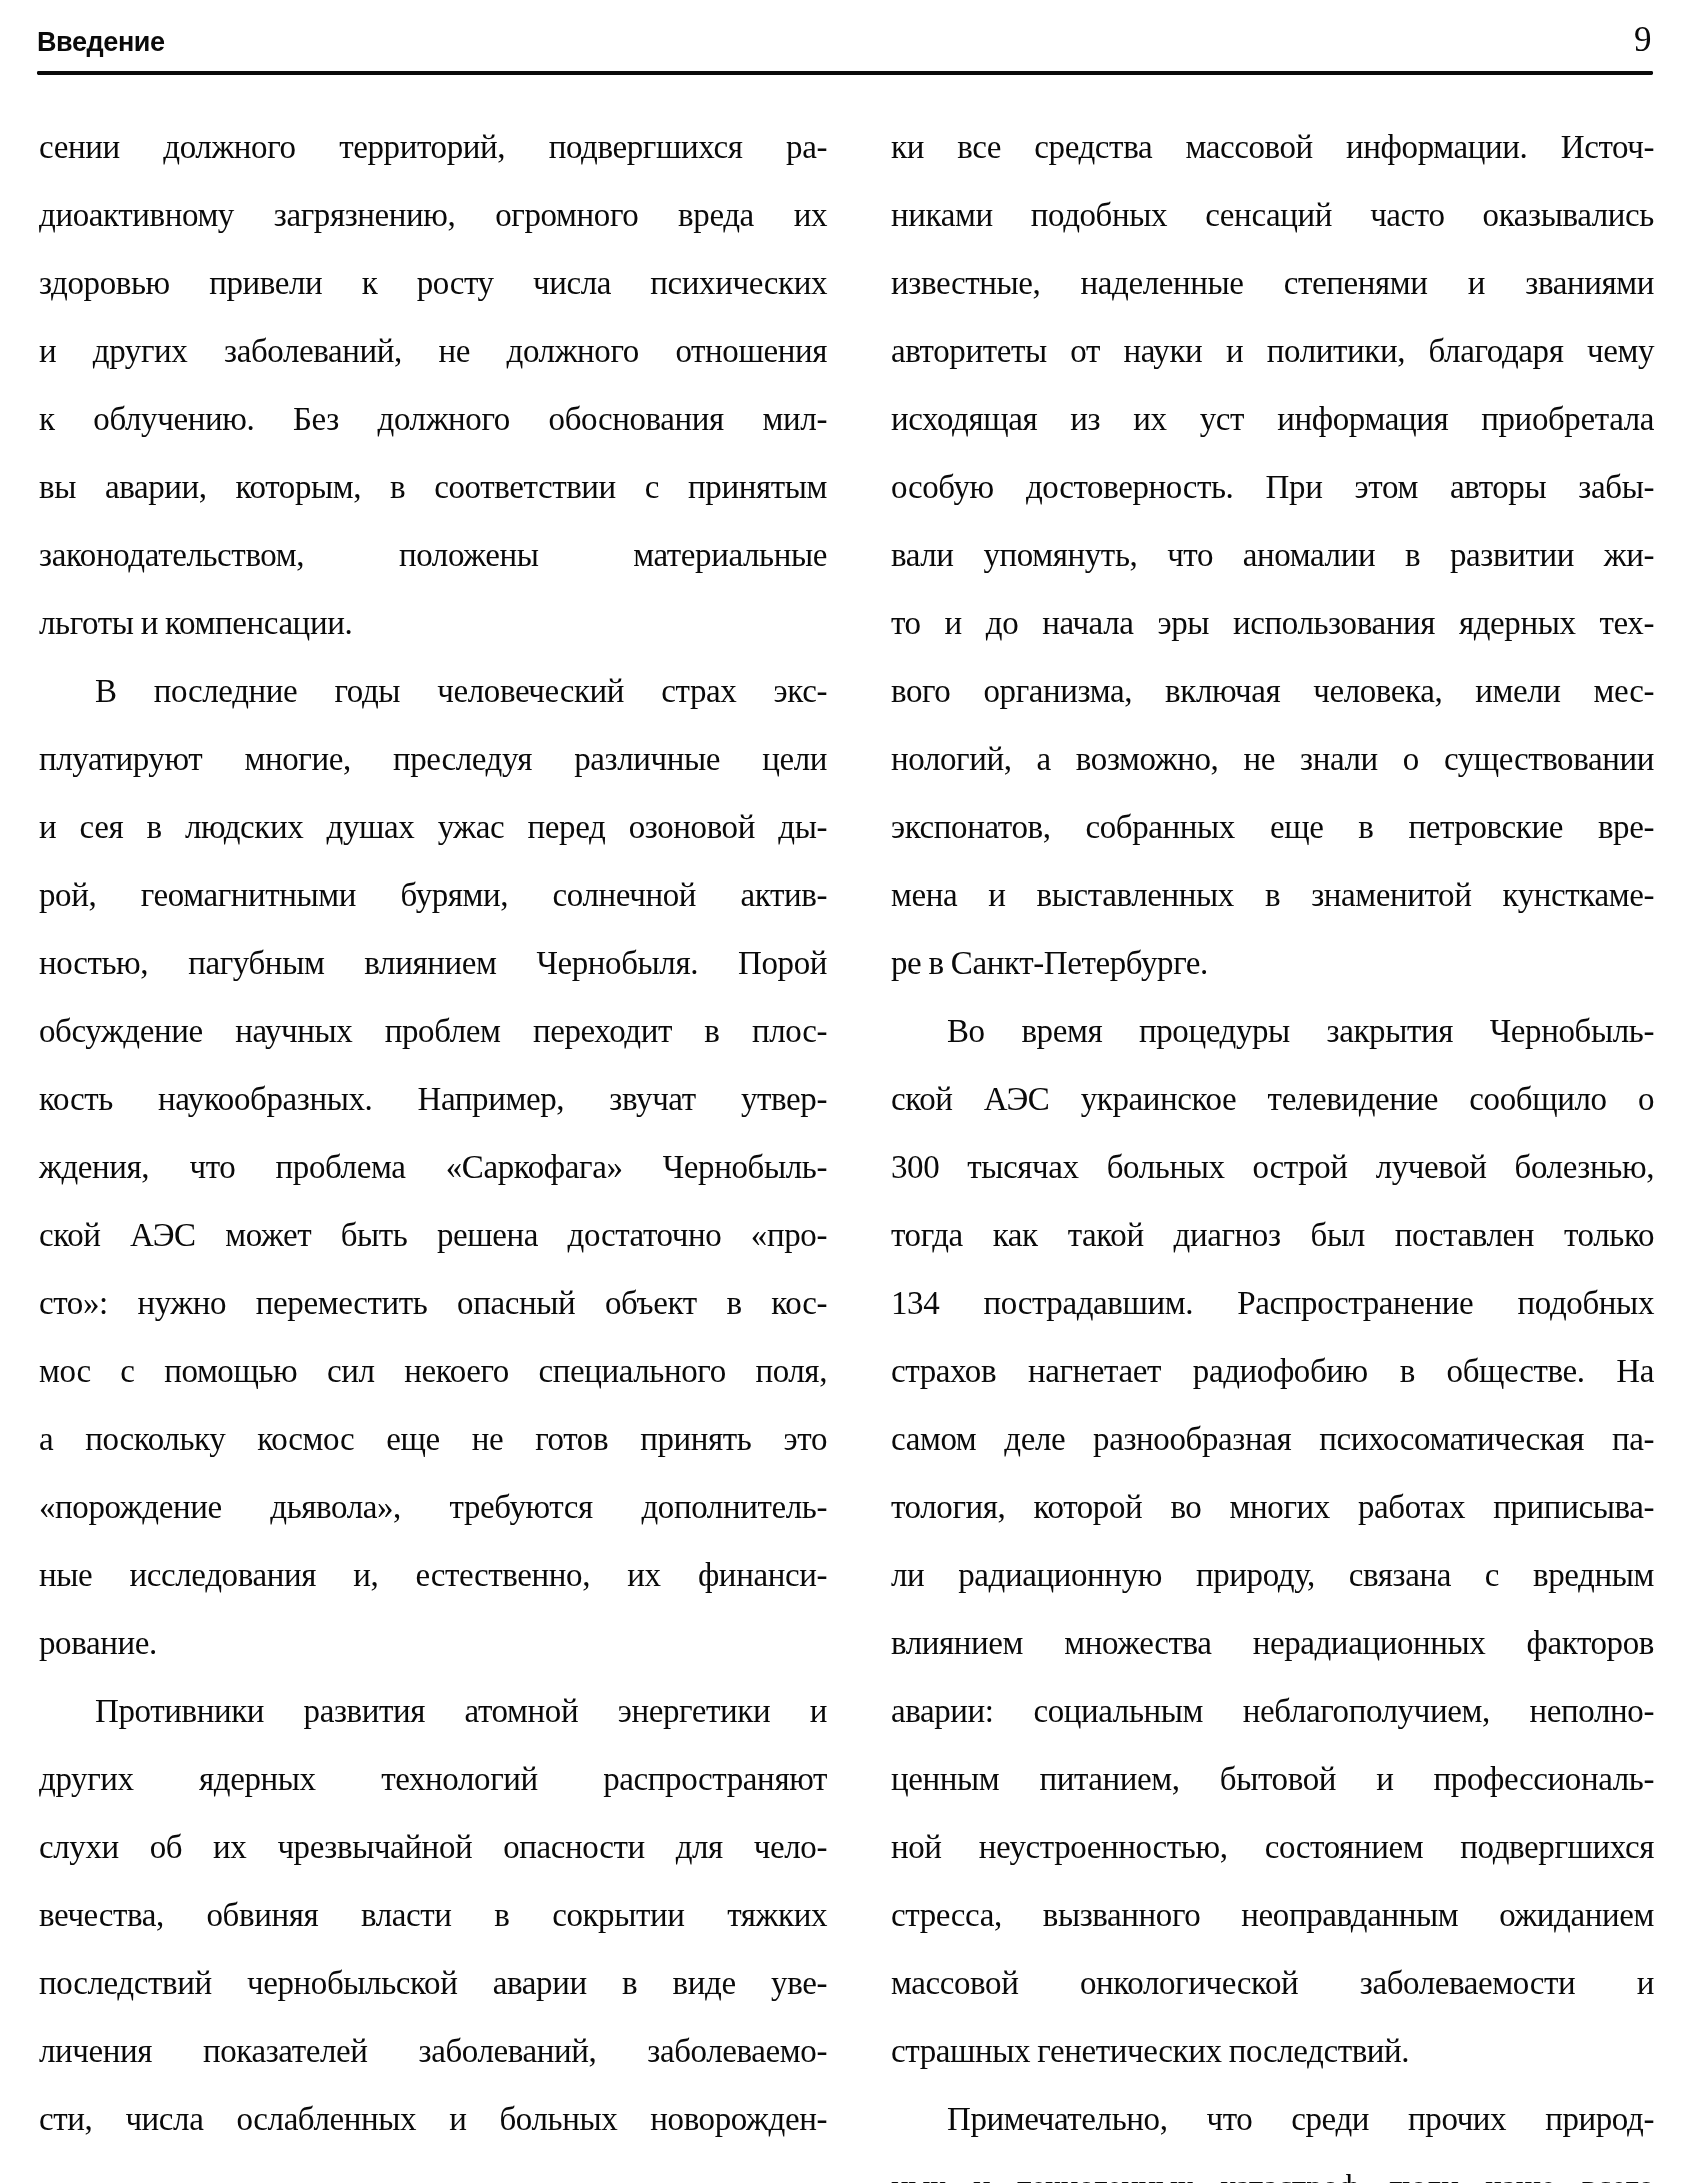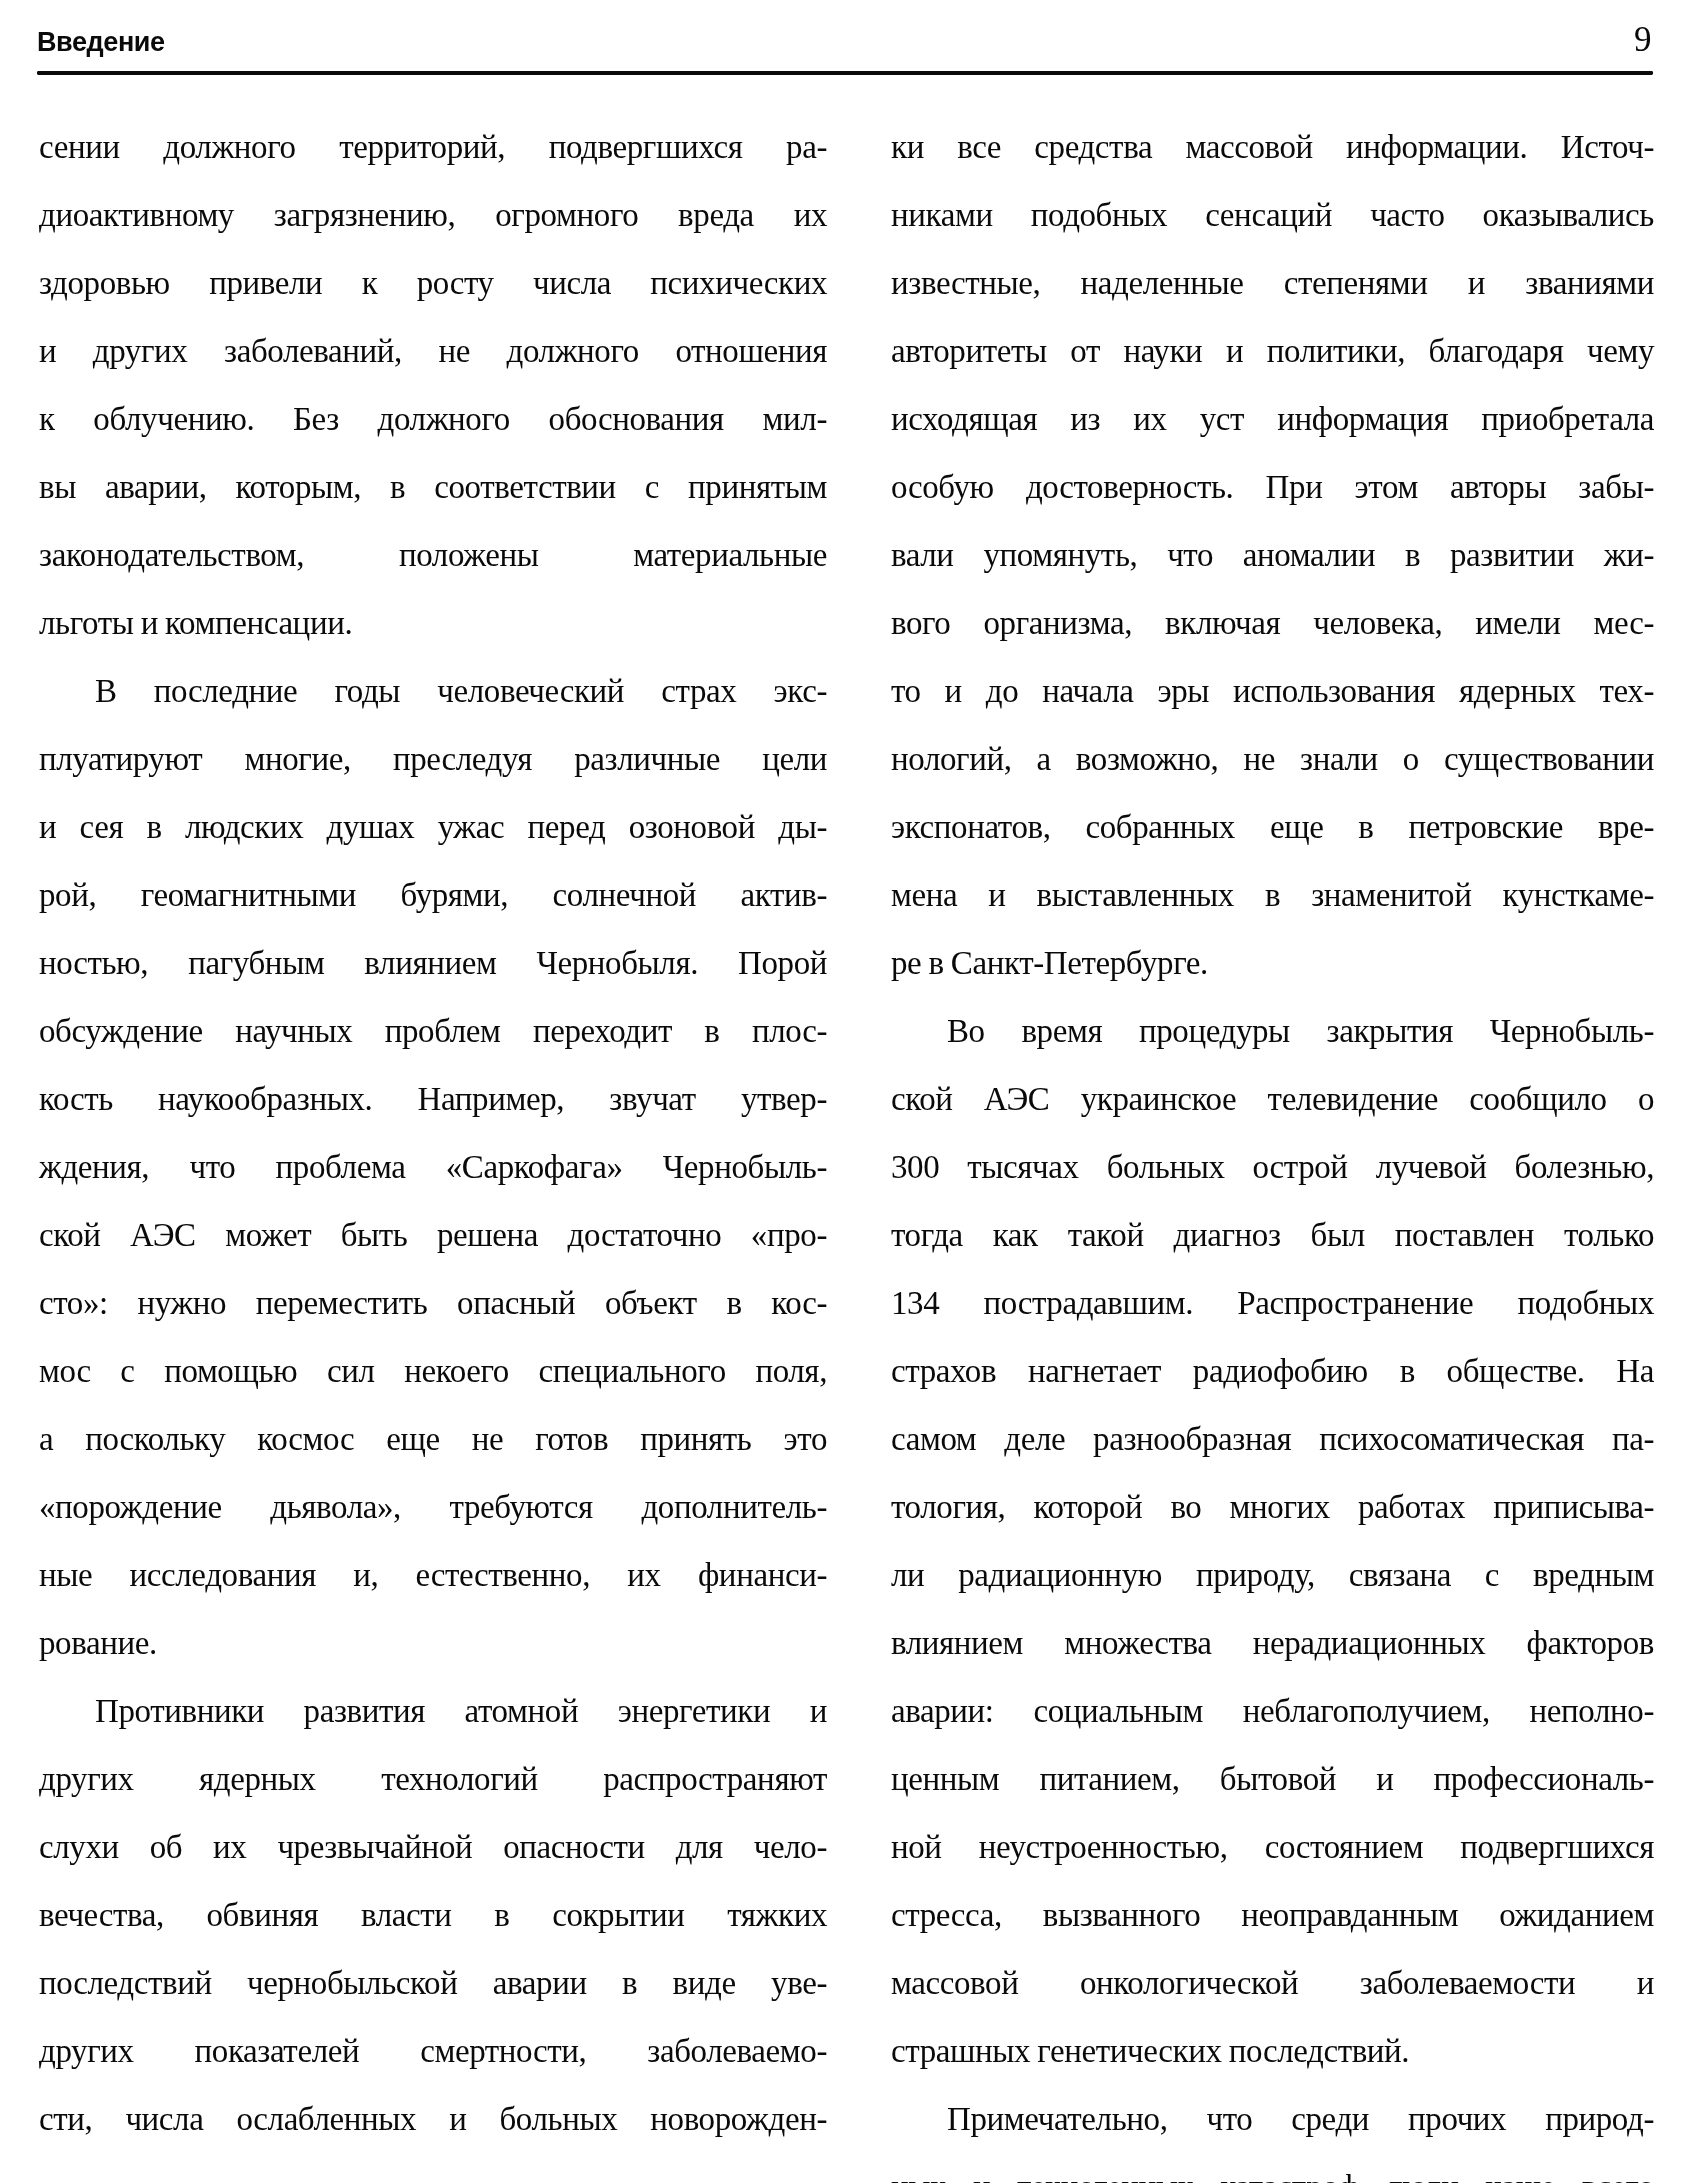--- a/index.html
+++ b/index.html
@@ -105,33 +105,33 @@
     <span class="line">мос с помощью сил некоего специального поля,</span>
     <span class="line">а поскольку космос еще не готов принять это</span>
     <span class="line">«порождение дьявола», требуются дополнитель-</span>
     <span class="line">ные исследования и, естественно, их финанси-</span>
     <span class="line last">рование.</span>
     <span class="line indent">Противники развития атомной энергетики и</span>
     <span class="line">других ядерных технологий распространяют</span>
     <span class="line">слухи об их чрезвычайной опасности для чело-</span>
     <span class="line">вечества, обвиняя власти в сокрытии тяжких</span>
     <span class="line">последствий чернобыльской аварии в виде уве-</span>
-    <span class="line">других показателей смертности, заболеваемо-</span>
+    <span class="line">личения показателей заболеваний, заболеваемо-</span>
     <span class="line">сти, числа ослабленных и больных новорожден-</span>
   </div>
 <div class="column right" id="col-1">
     <span class="line">ки все средства массовой информации. Источ-</span>
     <span class="line">никами подобных сенсаций часто оказывались</span>
     <span class="line">известные, наделенные степенями и званиями</span>
     <span class="line">авторитеты от науки и политики, благодаря чему</span>
     <span class="line">исходящая из их уст информация приобретала</span>
     <span class="line">особую достоверность. При этом авторы забы-</span>
     <span class="line">вали упомянуть, что аномалии в развитии жи-</span>
+    <span class="line">то и до начала эры использования ядерных тех-</span>
     <span class="line">вого организма, включая человека, имели мес-</span>
-    <span class="line">то и до начала эры использования ядерных тех-</span>
     <span class="line">нологий, а возможно, не знали о существовании</span>
     <span class="line">экспонатов, собранных еще в петровские вре-</span>
     <span class="line">мена и выставленных в знаменитой кунсткаме-</span>
     <span class="line last">ре в Санкт-Петербурге.</span>
     <span class="line indent">Во время процедуры закрытия Чернобыль-</span>
     <span class="line">ской АЭС украинское телевидение сообщило о</span>
     <span class="line">300 тысячах больных острой лучевой болезнью,</span>
     <span class="line">тогда как такой диагноз был поставлен только</span>
     <span class="line">134 пострадавшим. Распространение подобных</span>
     <span class="line">страхов нагнетает радиофобию в обществе. На</span>

